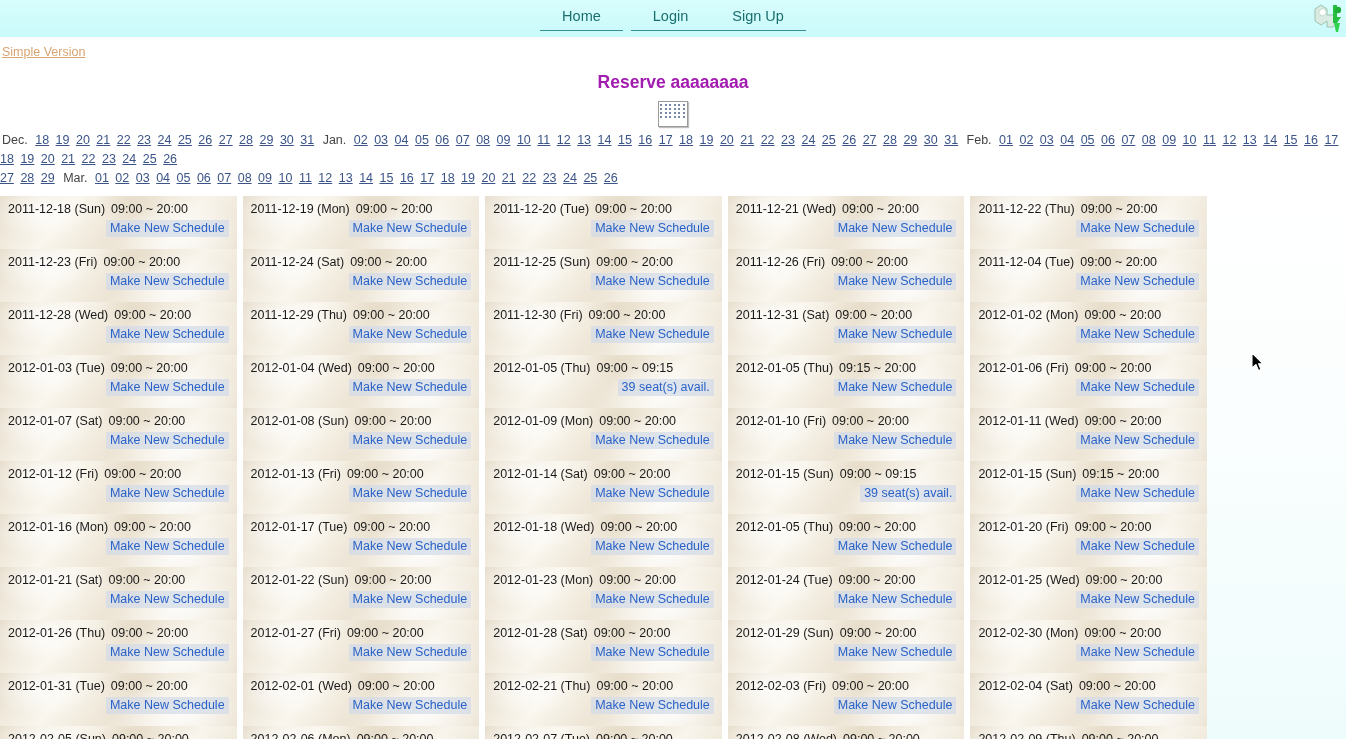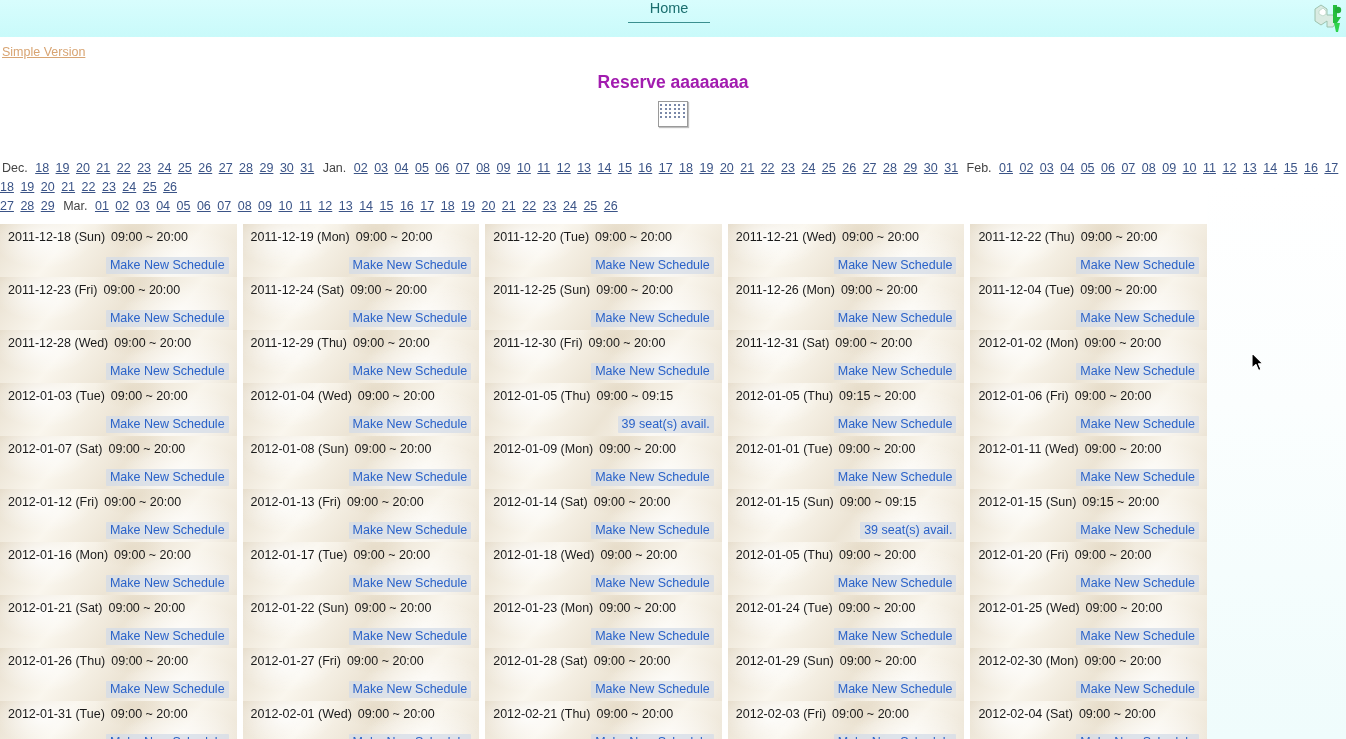--- a/index.html
+++ b/index.html
@@ -25,21 +25,21 @@
     background: #ccfbfb;
     background: linear-gradient(180deg, #d8fdfd 0%, #c9fafa 100%);
     display: flex;
     align-items: flex-start;
     justify-content: center;
     box-sizing: border-box;
   }
   .nav-group {
     display: flex;
     align-items: flex-start;
-    padding-top: 0;
+    padding-top: 8px;
   }
   .nav-item {
     color: #1a6e6e;
     font-size: 14.5px;
     font-family: "Liberation Sans", sans-serif;
     text-decoration: none;
     padding: 0 22px 6px 22px;
     display: inline-block;
     border-bottom: 1px solid #3a8f8f;
     cursor: pointer;
@@ -126,21 +126,20 @@
     height: 2px;
   }
 
   
   .date-strip {
     padding: 2px 0 0 0;
     line-height: 19px;
     font-size: 12.5px;
     color: #333333;
     word-spacing: 1px;
-    margin-top: 28px;
   }
   .date-strip .month-label {
     color: #444444;
     margin-right: 3px;
     margin-left: 2px;
   }
   .date-strip .day-link {
     color: #3b5487;
     text-decoration: underline;
     cursor: pointer;
@@ -181,21 +180,21 @@
     color: #1a1a1a;
     font-family: "Liberation Sans", sans-serif;
     white-space: nowrap;
     letter-spacing: 0px;
   }
   .cell-date .time {
     margin-left: 6px;
   }
   .cell-action-row {
     text-align: right;
-    margin-top: 13px;
+    margin-top: 4px;
   }
   .cell-action {
     display: inline-block;
     color: #2a62c8;
     font-size: 12.5px;
     text-decoration: none;
     background: rgba(211,219,232,0.72);
     padding: 1px 4px 2px 4px;
     border-radius: 1px;
     cursor: pointer;
@@ -227,20 +226,24 @@
     z-index: 50;
   }
 </style>
 </head>
 <body>
 
 <div class="topbar">
   <div class="nav-group">
     <a class="nav-item">Home</a>
     <span class="nav-sep"></span>
+    <span class="nav-pair">
+      <a class="nav-item">Login</a>
+      <a class="nav-item">Sign Up</a>
+    </span>
   </div>
   <span class="logo">
     <svg width="36" height="34" viewBox="0 0 36 34" xmlns="http://www.w3.org/2000/svg">
       <g>
         <path d="M8 8 L14 4 L20 8 L20 14 L26 14 L30 20 L26 26 L20 26 L20 20 L14 24 L8 20 Z" fill="#d9ebe2" stroke="#9ec2ae" stroke-width="1"></path>
         <path d="M12 10 L16 7 L19 10 L19 13 L16 15 L12 13 Z" fill="#ffffff" stroke="#b9d6c6" stroke-width="0.8"></path>
         <path d="M26 4 L30 4 L30 16 L34 16 L30 22 L26 22 Z" fill="#24bf3f"></path>
         <path d="M27 22 L33 22 L31 31 L29 31 Z" fill="#2fd44c"></path>
         <circle cx="31" cy="9" r="3.2" fill="#1fae37"></circle>
       </g>
@@ -321,21 +324,21 @@
       </div>
       <div class="cell">
         <div class="cell-date"><span>2011-12-24 (Sat)</span><span class="time">09:00 ~ 20:00</span></div>
         <div class="cell-action-row"><a class="cell-action">Make New Schedule</a></div>
       </div>
       <div class="cell">
         <div class="cell-date"><span>2011-12-25 (Sun)</span><span class="time">09:00 ~ 20:00</span></div>
         <div class="cell-action-row"><a class="cell-action">Make New Schedule</a></div>
       </div>
       <div class="cell">
-        <div class="cell-date"><span>2011-12-26 (Mon)</span><span class="time">09:00 ~ 20:00</span></div>
+        <div class="cell-date"><span>2011-12-26 (Fri)</span><span class="time">09:00 ~ 20:00</span></div>
         <div class="cell-action-row"><a class="cell-action">Make New Schedule</a></div>
       </div>
       <div class="cell">
         <div class="cell-date"><span>2011-12-04 (Tue)</span><span class="time">09:00 ~ 20:00</span></div>
         <div class="cell-action-row"><a class="cell-action">Make New Schedule</a></div>
       </div>
     </div>
     <div class="grid-row">
       <div class="cell">
         <div class="cell-date"><span>2011-12-28 (Wed)</span><span class="time">09:00 ~ 20:00</span></div>
@@ -387,21 +390,21 @@
       </div>
       <div class="cell">
         <div class="cell-date"><span>2012-01-08 (Sun)</span><span class="time">09:00 ~ 20:00</span></div>
         <div class="cell-action-row"><a class="cell-action">Make New Schedule</a></div>
       </div>
       <div class="cell">
         <div class="cell-date"><span>2012-01-09 (Mon)</span><span class="time">09:00 ~ 20:00</span></div>
         <div class="cell-action-row"><a class="cell-action">Make New Schedule</a></div>
       </div>
       <div class="cell">
-        <div class="cell-date"><span>2012-01-01 (Tue)</span><span class="time">09:00 ~ 20:00</span></div>
+        <div class="cell-date"><span>2012-01-10 (Fri)</span><span class="time">09:00 ~ 20:00</span></div>
         <div class="cell-action-row"><a class="cell-action">Make New Schedule</a></div>
       </div>
       <div class="cell">
         <div class="cell-date"><span>2012-01-11 (Wed)</span><span class="time">09:00 ~ 20:00</span></div>
         <div class="cell-action-row"><a class="cell-action">Make New Schedule</a></div>
       </div>
     </div>
     <div class="grid-row">
       <div class="cell">
         <div class="cell-date"><span>2012-01-12 (Fri)</span><span class="time">09:00 ~ 20:00</span></div>

